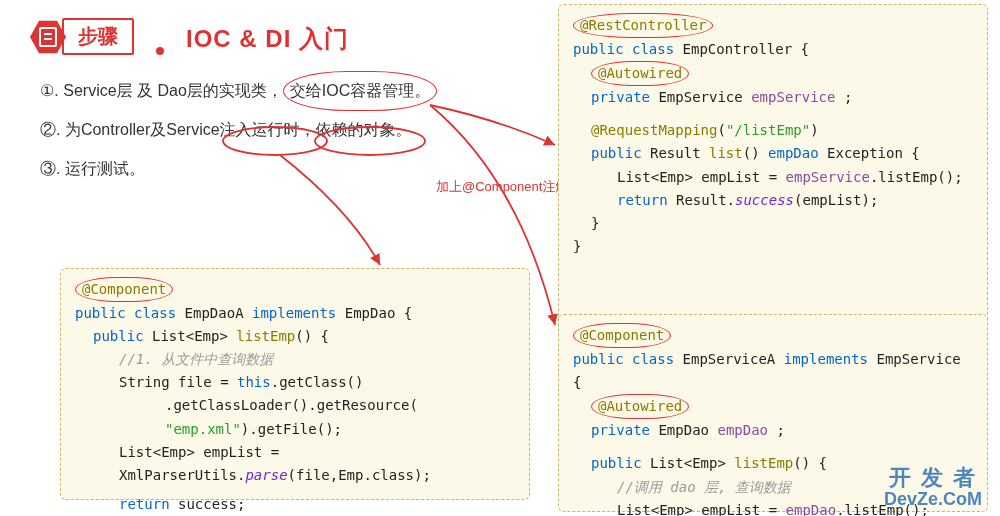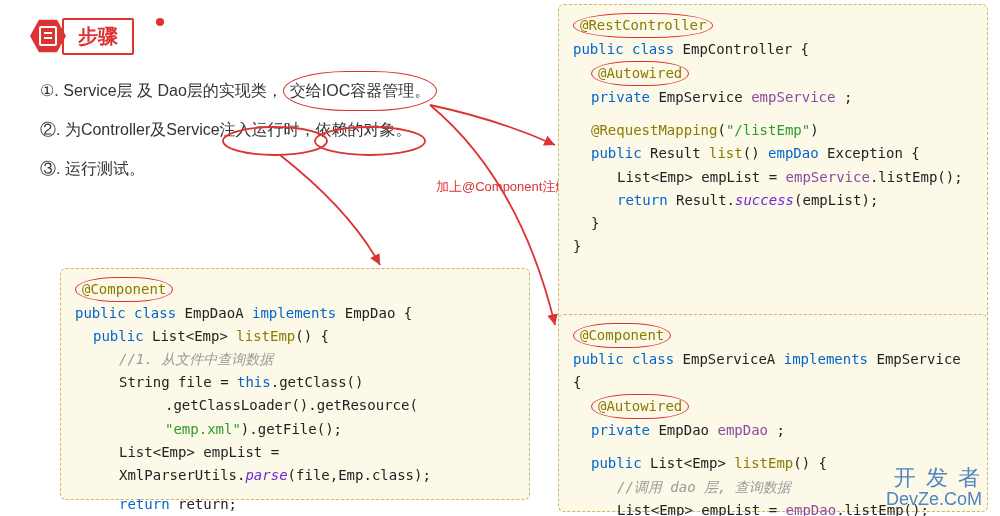--- a/index.html
+++ b/index.html
@@ -1,18 +1,18 @@
 <!DOCTYPE html>
 <html><head>
 <meta charset="utf-8">
 <style>
   * { box-sizing: border-box; margin: 0; padding: 0; }
   body { font-family: "Microsoft YaHei", Arial, sans-serif; width: 1000px; height: 516px; position: relative; background: #fff; overflow: hidden; }
   
-  .header { display: flex; align-items: flex-start; padding: 18px 30px 8px 30px; }
+  .header { display: flex; align-items: flex-end; padding: 18px 30px 8px 30px; }
   .hex-icon { width: 36px; height: 36px; background: #d33; position: relative; clip-path: polygon(25% 5%, 75% 5%, 100% 50%, 75% 95%, 25% 95%, 0 50%); display: flex; align-items: center; justify-content: center; }
   .hex-inner { width: 18px; height: 20px; border: 2px solid #fff; border-radius: 2px; position: relative; }
   .hex-inner::before, .hex-inner::after { content:''; position:absolute; left:3px; right:3px; height:2px; background:#fff; }
   .hex-inner::before { top:4px; } .hex-inner::after { top:9px; }
   .badge { background: #fff; border: 2px solid #d33; color: #d33; font-size: 20px; font-weight: 600; padding: 3px 14px; margin-left: -4px; border-radius: 2px; }
   .dot { width: 8px; height: 8px; background: #d33; border-radius: 50%; margin: 0 22px; }
   .title { color: #d33; font-size: 24px; font-weight: 700; letter-spacing: 1px; }
   
   .steps { padding: 8px 40px; font-size: 16px; color: #333; line-height: 2.4; }
   .circ { display: inline-block; }
@@ -28,32 +28,33 @@
   .k-blue { color: #0066cc; }
   .k-olive { color: #8a7a00; }
   .k-green { color: #2a9d2a; }
   .k-slate { color: #6d28d9; font-style: italic; }
   .k-purple { color: #8a4aa0; }
   .k-gray { color: #999; font-style: italic; }
   .circled { border: 1.5px solid #d33; border-radius: 50% / 60%; padding: 0 6px; display: inline-block; }
   
   svg.overlay { position: absolute; left: 0; top: 0; pointer-events: none; }
   
-  .watermark { position: absolute; right: 18px; bottom: 6px; color: #3b7ab8; font-size: 22px; font-weight: 400; text-align: right; line-height: 1.1; opacity: 0.9; letter-spacing: 2px; }
+  .watermark { position: absolute; right: 18px; bottom: 6px; color: #3b7ab8; font-size: 22px; font-weight: 700; text-align: center; line-height: 1.1; opacity: 0.9; letter-spacing: 2px; }
   .watermark .line2 { font-size: 18px; letter-spacing: 0; }
 </style>
 </head>
 <body>
 
 <div class="header">
   <div class="hex-icon">
       <div class="hex-inner"></div>
     </div>
   <div class="badge">步骤</div>
   <div class="dot"></div>
+  <div class="title">IOC &amp; DI 入门</div>
 </div>
 
 <div class="steps">
   <div>
     <span class="circ">①. Service层 及 Dao层的实现类，</span><span class="circled">交给IOC容器管理。</span>
   </div>
   <div>
     <span>②. 为Controller及Service</span><span>注入运行时，依赖的对象。</span>
   </div>
   <div>③. 运行测试。</div>
@@ -64,21 +65,21 @@
 
 <div class="code-box box-dao">
   <div><span class="k-olive circled">@Component</span></div>
   <div><span class="k-blue">public</span><span class="k-blue"> class</span><span> EmpDaoA </span><span class="k-blue">implements</span><span> EmpDao {</span></div>
   <div style="padding-left:18px"><span class="k-blue">public</span><span> List&lt;Emp&gt; </span><span class="k-olive">listEmp</span><span>() {</span></div>
   <div style="padding-left:44px"><span class="k-gray">//1. 从文件中查询数据</span></div>
   <div style="padding-left:44px"><span>String file = </span><span class="k-blue">this</span><span>.getClass()</span></div>
   <div style="padding-left:90px"><span>.getClassLoader().getResource(  </span><span class="k-green">"emp.xml"</span><span>).getFile();</span></div>
   <div style="padding-left:44px"><span>List&lt;Emp&gt; empList = XmlParserUtils.</span><span class="k-slate">parse</span><span>(file,Emp.class);</span></div>
   <div style="height:6px"></div>
-  <div style="padding-left:44px"><span class="k-blue">return</span><span> return;</span></div>
+  <div style="padding-left:44px"><span class="k-blue">return</span><span> success;</span></div>
   <div style="padding-left:18px"></div>
 
 </div>
 
 <div class="code-box box-ctrl">
   <div><span class="k-olive circled">@RestController</span></div>
   <div><span class="k-blue">public</span><span class="k-blue"> class</span><span> EmpController {</span></div>
   <div style="padding-left:18px"><span class="k-olive circled">@Autowired</span></div>
   <div style="padding-left:18px"><span class="k-blue">private</span><span> EmpService </span><span class="k-purple">empService</span><span> ;</span></div>
   <div style="height:10px"></div>

